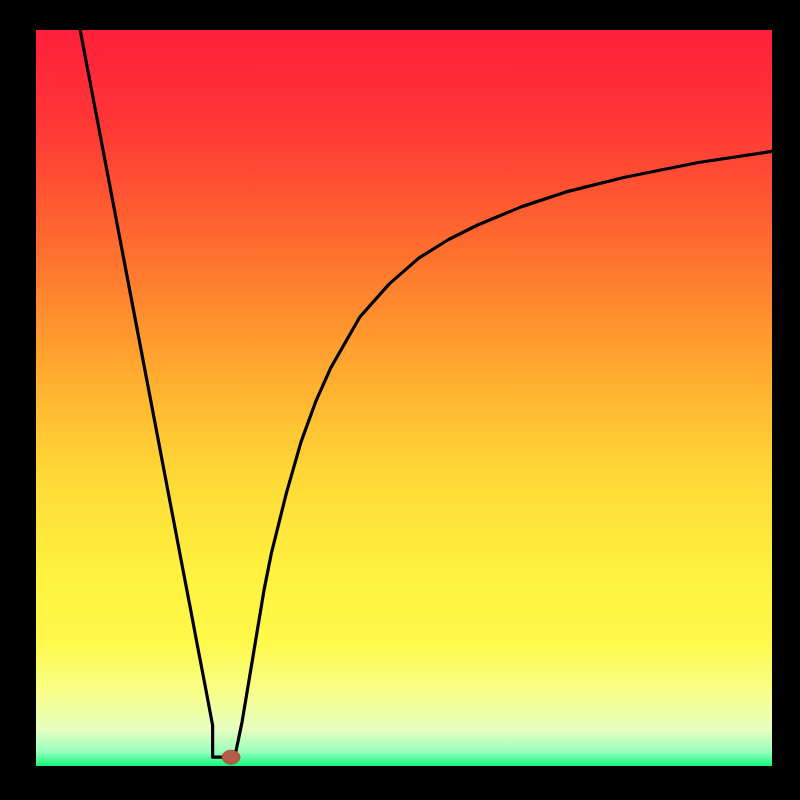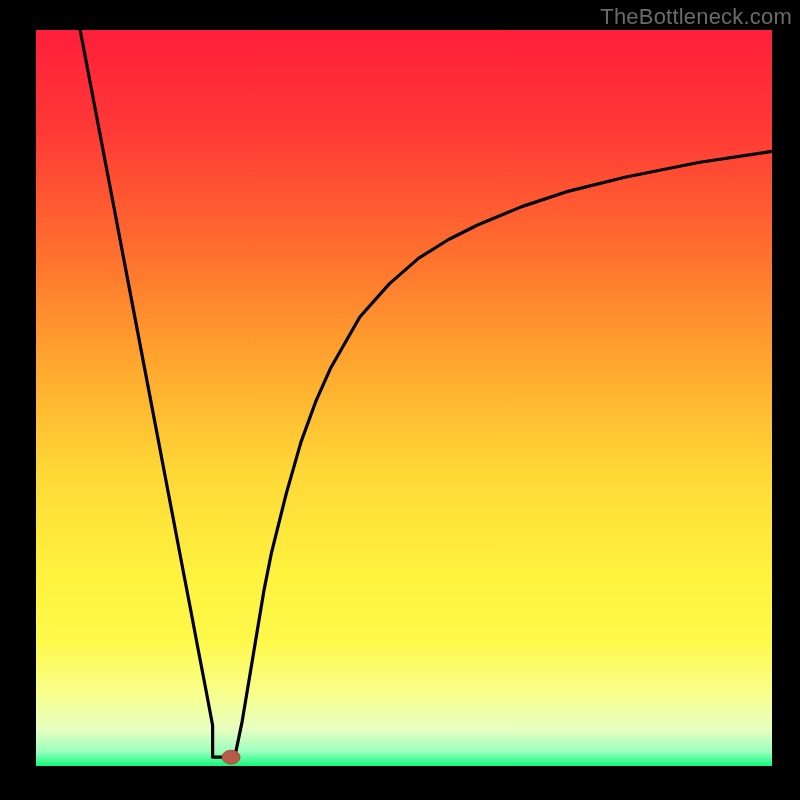--- a/index.html
+++ b/index.html
@@ -35,21 +35,20 @@
     background: #000;
   }
   svg {
     display: block;
   }
 </style>
 </head>
 <body>
 
 <div class="container">
-  <div class="watermark">TheBottleneck.com</div>
 
   <div class="plot-frame">
     <svg id="chart-svg" width="736" height="736" viewBox="0 0 736 736">
       <defs>
         <linearGradient id="bg-grad" x1="0" y1="0" x2="0" y2="1">
           <stop offset="0%" stop-color="#ff1f3a"></stop>
           <stop offset="14%" stop-color="#ff3a36"></stop>
           <stop offset="30%" stop-color="#ff6f2e"></stop>
           <stop offset="46%" stop-color="#ffa92f"></stop>
           <stop offset="60%" stop-color="#ffd836"></stop>

